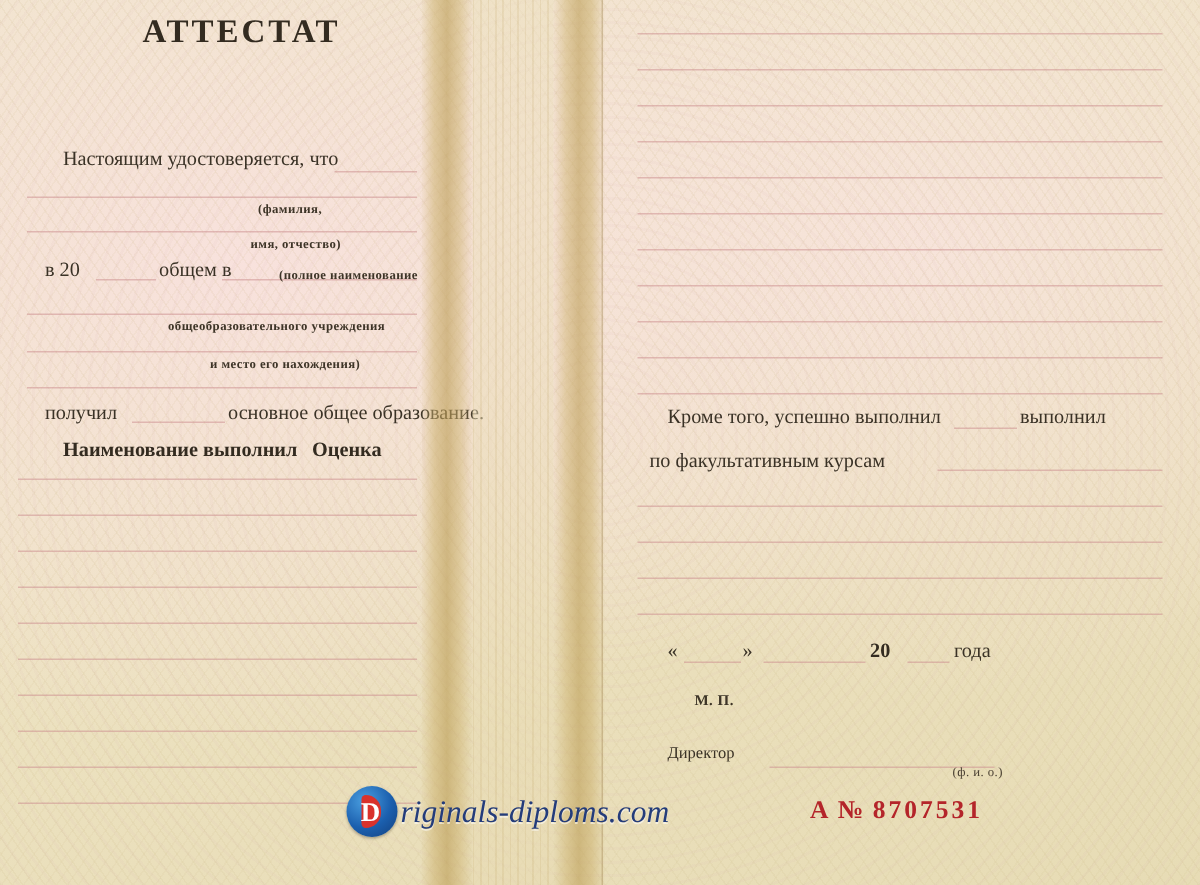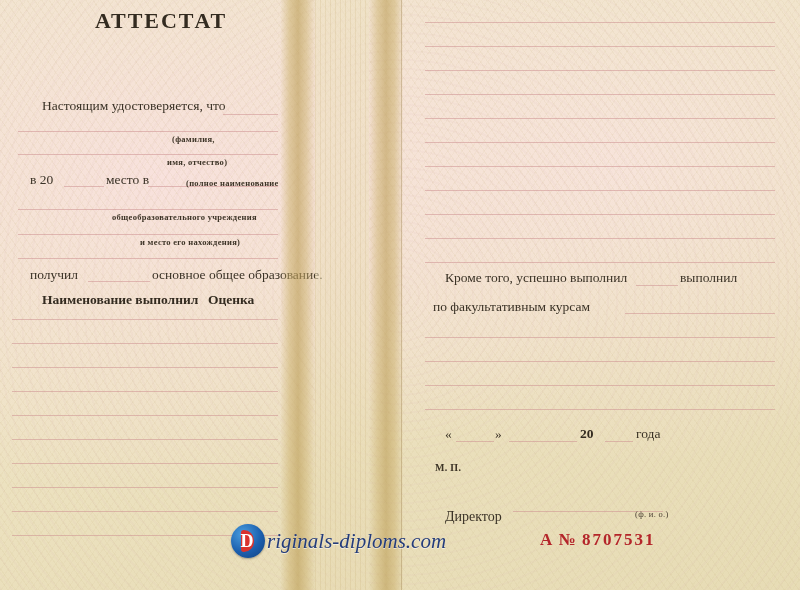--- a/index.html
+++ b/index.html
@@ -219,21 +219,21 @@
     <div class="rule" style="left:223px; top:114px; width:55px;"></div>
 
     <div class="rule" style="left:18px; top:131px; width:260px;"></div>
     <div class="txt tiny-b" style="left:172px; top:134px;font-family:Liberation Serif, serif;">(фамилия,</div>
 
     <div class="rule" style="left:18px; top:154px; width:260px;"></div>
     <div class="txt tiny-b" style="left:167px; top:157px;">имя, отчество)</div>
 
     <div class="txt body-text" style="left:30px; top:172px;">в 20</div>
     <div class="rule" style="left:64px; top:186px; width:40px;"></div>
-    <div class="txt body-text" style="left:106px; top:172px;">место в</div>
+    <div class="txt body-text" style="left:106px; top:172px;">общем в</div>
     <div class="rule" style="left:148px; top:186px; width:130px;"></div>
     <div class="txt tiny-b" style="left:186px; top:178px;">(полное  наименование</div>
 
     <div class="rule" style="left:18px; top:209px; width:260px;"></div>
     <div class="txt tiny-b" style="left:112px; top:212px;">общеобразовательного учреждения</div>
 
     <div class="rule" style="left:18px; top:234px; width:260px;"></div>
     <div class="txt tiny-b" style="left:140px; top:237px;">и  место  его  нахождения)</div>
 
     <div class="rule" style="left:18px; top:258px; width:260px;"></div>
@@ -289,23 +289,23 @@
     <div class="rule" style="left:22px; top:409px; width:350px;"></div>
 
     <div class="txt body-text" style="left:42px; top:426px;">«</div>
     <div class="rule" style="left:53px; top:441px; width:38px;"></div>
     <div class="txt body-text" style="left:92px; top:426px;">»</div>
     <div class="rule" style="left:106px; top:441px; width:68px;"></div>
     <div class="txt body-text-b" style="left:177px; top:426px;">20</div>
     <div class="rule" style="left:202px; top:441px; width:28px;"></div>
     <div class="txt body-text" style="left:233px; top:426px;">года</div>
 
-    <div class="txt tiny-b" style="left:32px; top:462px; font-size:10px;">М. П.</div>
-
-    <div class="txt body-text" style="left:42px; top:509px; font-size:14px;">Директор</div>
+    <div class="txt tiny-b" style="left:60px; top:462px; font-size:10px;">М. П.</div>
+
+    <div class="txt body-text" style="left:42px; top:496px; font-size:11px;">Директор</div>
     <div class="rule" style="left:110px; top:511px; width:150px;"></div>
     <div class="txt tiny" style="left:232px; top:509px;">(ф. и. о.)</div>
   </div>
 
   <div class="serial">
     <span>А</span>
     <span>№</span>
     <span class="num">8707531</span>
   </div>
 

